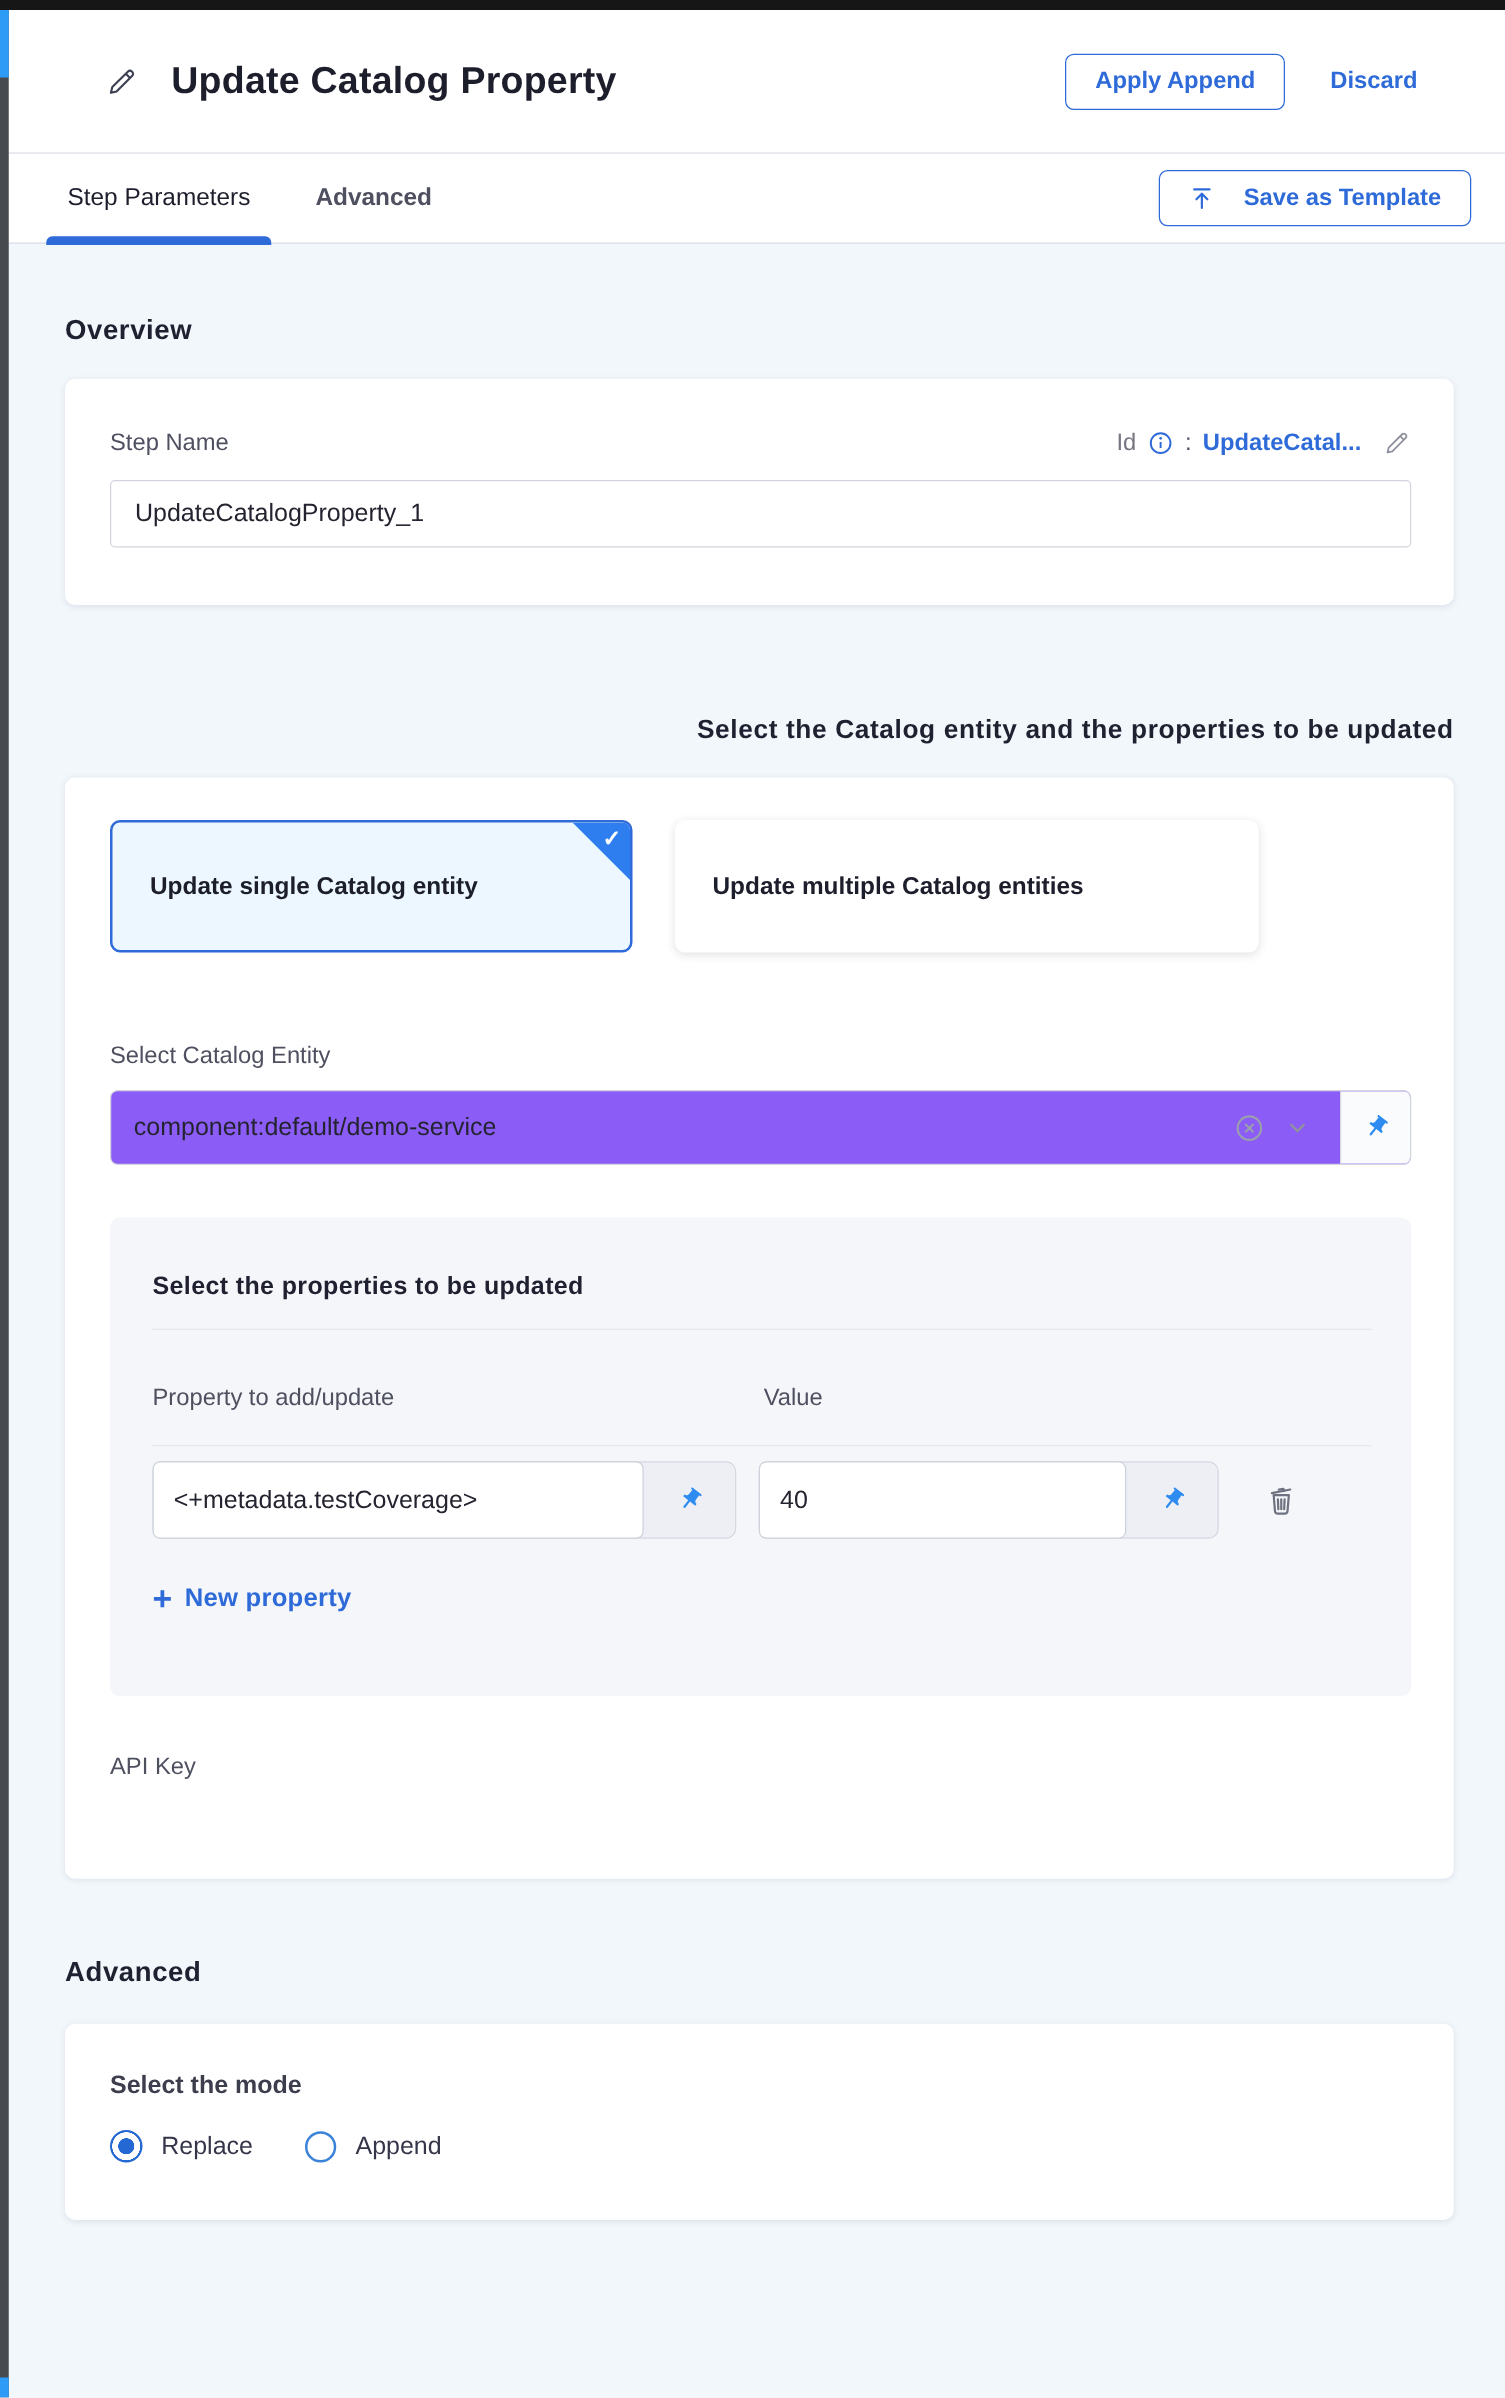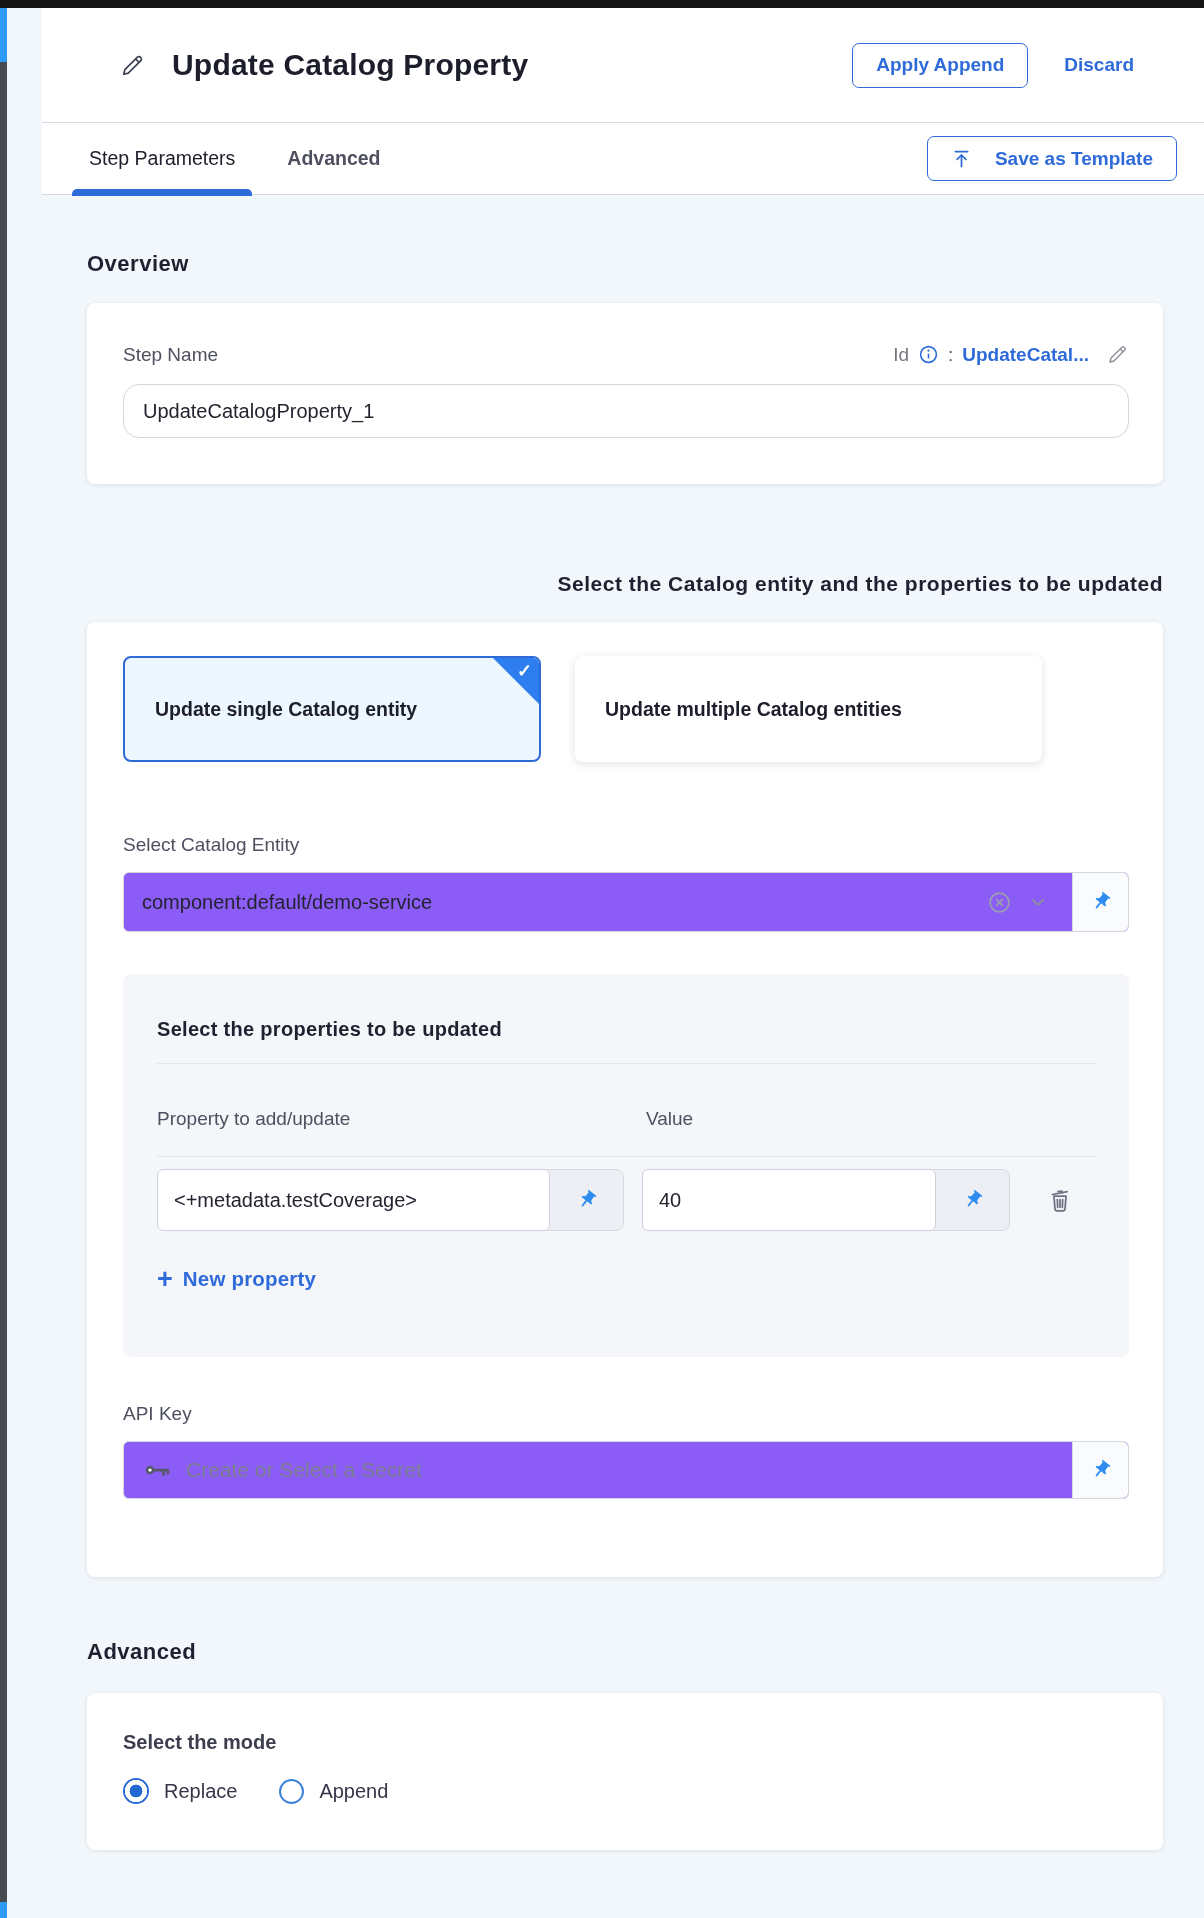--- a/index.html
+++ b/index.html
@@ -10,21 +10,21 @@
     position:relative;
     overflow:hidden;
     color:#22232e;
   }
   
   .edge-top { position:absolute; top:0; left:0; width:1204px; height:8px; background:#161617; z-index:50; }
   .edge-left { position:absolute; top:0; left:0; width:7px; height:1918px; background:#474b50; z-index:49; }
   .edge-left .seg-blue-top { position:absolute; top:8px; left:0; width:7px; height:54px; background:#2e9cf6; }
   .edge-left .seg-blue-bottom { position:absolute; bottom:0; left:0; width:7px; height:16px; background:#2e9cf6; }
 
-  .panel { position:absolute; left:7px; top:8px; width:1197px; height:1910px; background:#f2f7fc;padding-left:35px; }
+  .panel { position:absolute; left:7px; top:8px; width:1197px; height:1910px; background:#f2f7fc; }
 
   
   .header {
     height:115px; background:#ffffff; display:flex; align-items:center;
     padding:0 40px 0 77px; border-bottom:1px solid #d8dae3;
   }
   .header h1 { font-size:30px; font-weight:bold; color:#1d1e2b; margin-left:26px; letter-spacing:.2px; }
   .icon { display:inline-flex; align-items:center; justify-content:center; }
   .btn-outline {
     background:#fff; border:1.5px solid #2e6bd8; color:#2e6bd8;
@@ -57,21 +57,21 @@
 
   
   .overview-card { margin-top:26px; padding:40px 34px 46px 36px; }
   .ov-row { display:flex; align-items:center; }
   .field-label { font-size:19px; color:#4e5060; }
   .id-group { margin-left:auto; display:flex; align-items:center; gap:9px; }
   .id-label { font-size:19px; color:#75767f; }
   .id-sep { font-size:19px; color:#4e5060; }
   .id-value { font-size:19px; color:#2e6bd8; font-weight:600; }
   .text-input {
-    width:100%; height:54px; margin-top:18px; border:1px solid #d2d5de; border-radius:16px;
+    width:100%; height:54px; margin-top:18px; border:1px solid #d2d5de; border-radius:4px;
     font-size:20px; color:#23242f; padding:0 19px; background:#fff; font-family:inherit; outline:none;
   }
 
   
   .entity-heading { margin-top:88px; font-size:21px;text-align:right; }
   .entity-card { margin-top:26px; padding:34px 34px 78px 36px; }
   .option-row { display:flex; gap:34px; }
   .option-card {
     position:relative; height:106px; border-radius:8px; display:flex; align-items:center;
     padding:0 30px; cursor:pointer;
@@ -308,43 +308,20 @@
           </span>
         </div>
 
         <div class="new-prop">
           <span class="plus">+</span>
           <span class="np-label">New property</span>
         </div>
       </div>
 
       <div class="field-label apikey-label">API Key</div>
-      <div class="select-box apikey-box">
-        <div class="select-main">
-          <span class="icon">
-            <svg width="30" height="30" viewBox="0 0 24 24" fill="#565a68">
-                <circle cx="6.4" cy="12" r="3.4"></circle>
-                <rect x="8.5" y="10.9" width="13" height="2.2" rx="0.6"></rect>
-                <rect x="16.2" y="12.4" width="2.1" height="4.2" rx="0.6"></rect>
-                <rect x="19.6" y="12.4" width="2.1" height="3.2" rx="0.6"></rect>
-                <circle cx="6.4" cy="12" r="1.3" fill="#fff"></circle>
-              </svg>
-          </span>
-          <input class="apikey-input" placeholder="Create or Select a Secret" style="">
-        </div>
-        <div class="pin-cell">
-          <span class="icon">
-            <svg width="24" height="24" viewBox="0 0 24 24">
-                <g transform="rotate(38 12 12)">
-                  <path fill="#2e8cf0" d="M15.5 8.7V4.5h.8c.45 0 .8-.35.8-.8s-.35-.8-.8-.8H7.7c-.45 0-.8.35-.8.8s.35.8.8.8h.8v4.2c0 1.45-1.15 2.6-2.6 2.6v1.7h5.1v6.2l.9 1 .9-1V13h5.3v-1.7c-1.45 0-2.6-1.15-2.6-2.6z"></path>
-                </g>
-              </svg>
-          </span>
-        </div>
-      </div>
 
     </div>
 
     <div class="h-section advanced-heading">Advanced</div>
 
     <div class="card advanced-card">
       <div class="mode-label">Select the mode</div>
       <div class="radio-row">
         <span class="radio-on"></span>
         <span class="radio-label">Replace</span>

